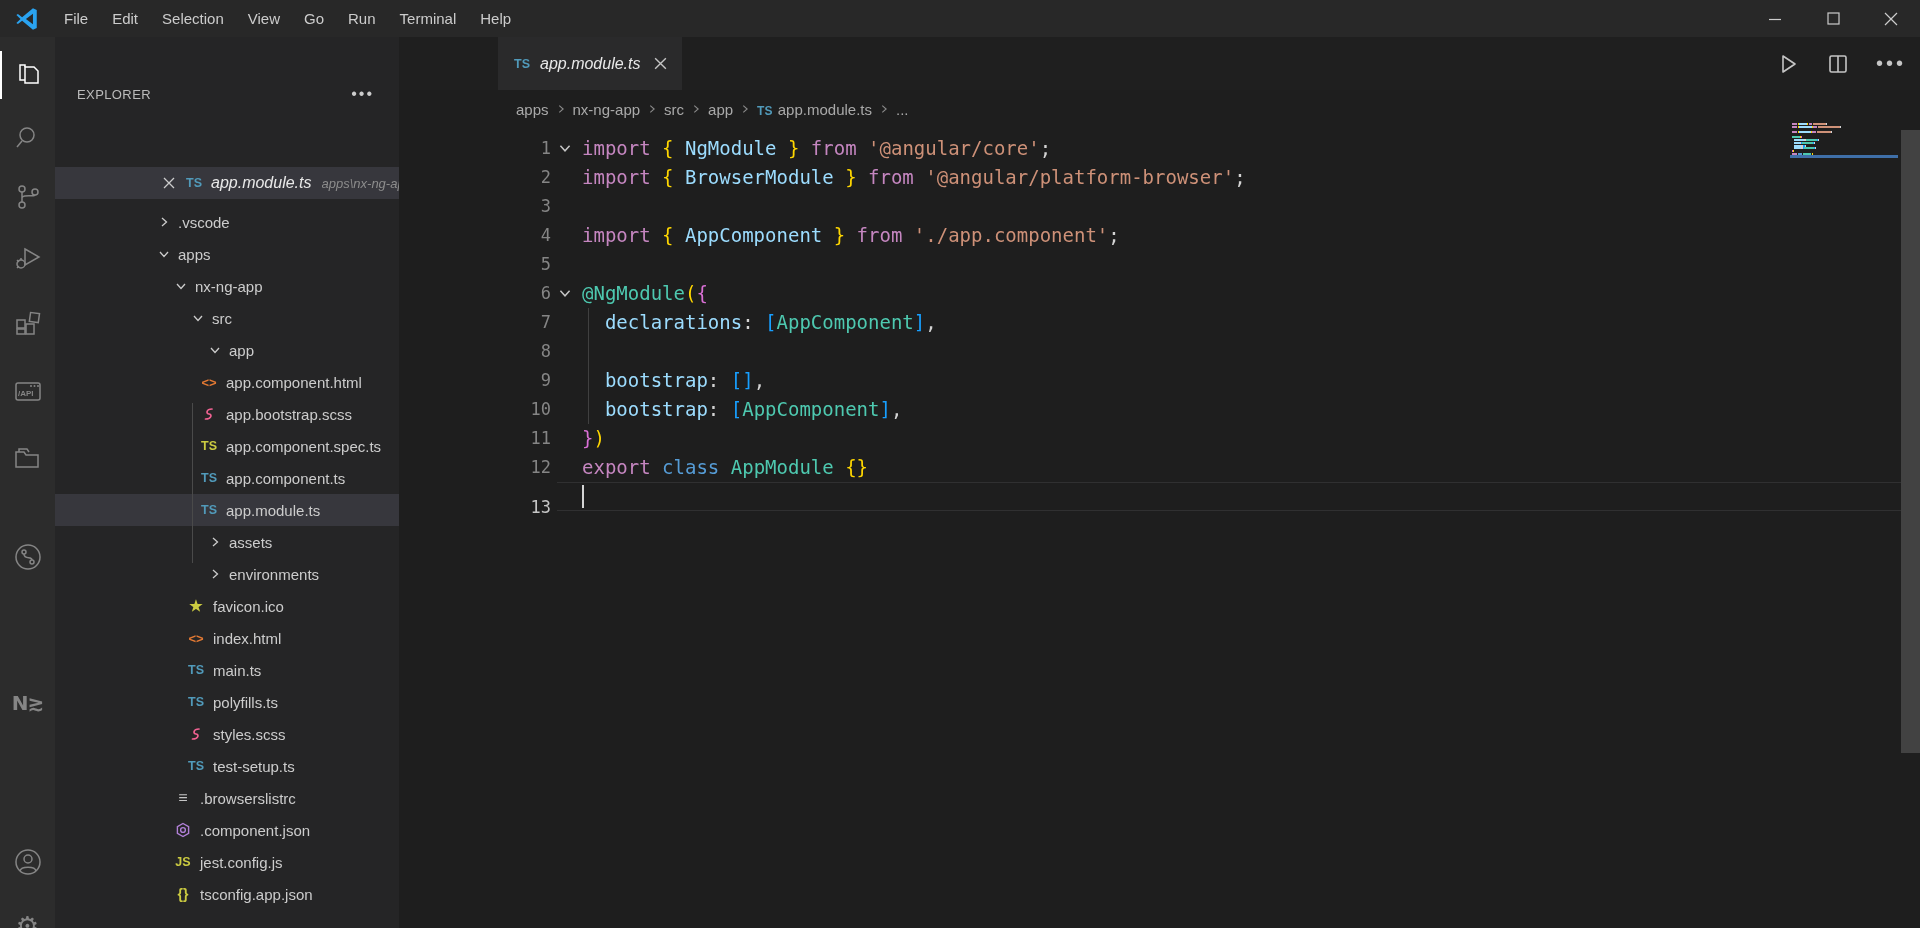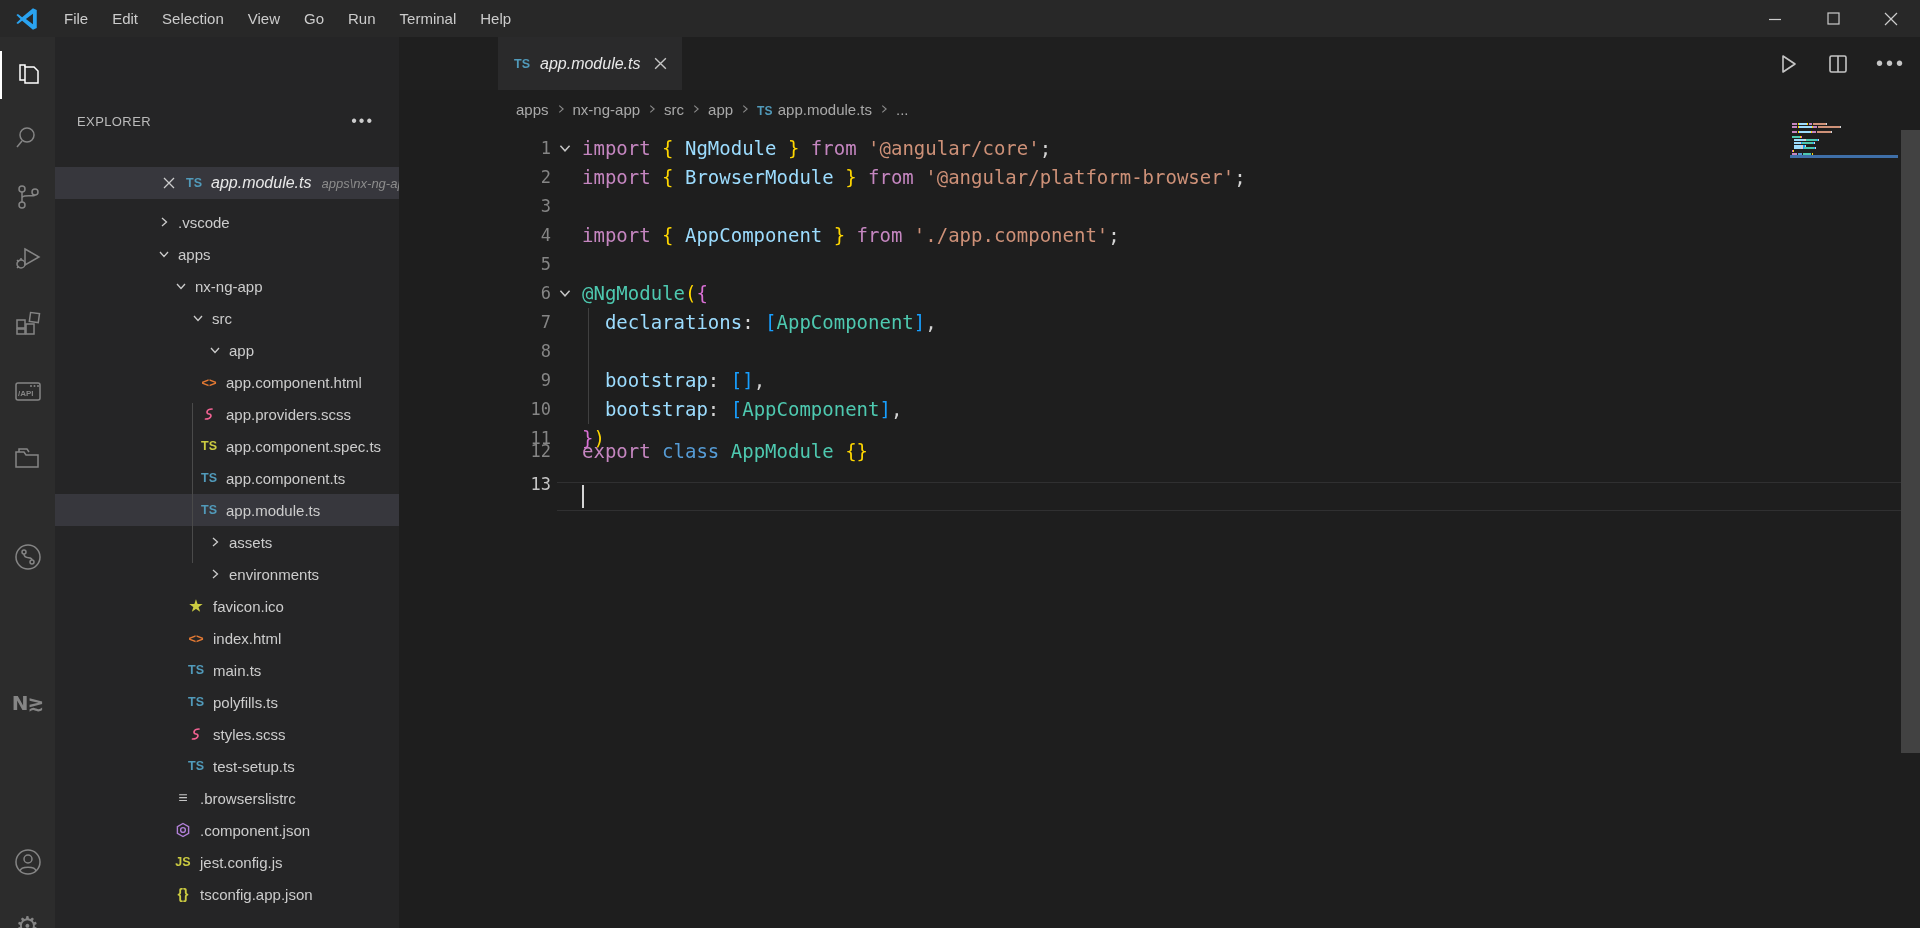--- a/index.html
+++ b/index.html
@@ -177,21 +177,21 @@
           <circle stroke="currentColor" stroke-width="1.5" fill="none" cx="15" cy="12" r="4"></circle>
           <path stroke="currentColor" stroke-width="1.5" fill="none" d="M7 24 c1-5 15-5 16 0"></path>
         </svg>
       </div>
       <div class="act-icon" style="top: 865px;">
         <span style="font-size:26px;color:#858585;">⚙</span>
       </div>
     </div>
 
   <div class="sidebar">
-    <div class="sb-row" style="top:68px;height:32px;padding-left:22px;">
+    <div class="sb-row" style="top:41px;height:32px;padding-left:22px;">
       <span class="sb-title">EXPLORER</span>
       <span class="sb-ellipsis">•••</span>
     </div>
     <div class="tree-row open-ed-row" style="top:130px;">
       <span style="width:107px;flex:0 0 auto;"></span>
       <span style="margin-right:8px;">
         <svg width="14" height="14" viewBox="0 0 14 14">
             <path d="M2 2 L12 12 M12 2 L2 12" stroke="#cccccc" stroke-width="1.3"></path>
           </svg>
       </span>
@@ -250,21 +250,21 @@
           <span class="file-ico ico-html">&lt;&gt;</span>
           <span>app.component.html</span>
         </div>
         <div class="tree-row" style="top: 361px;">
           <span style="width:144px;flex:0 0 auto;"></span>
           <span class="file-ico">
             <svg width="16" height="16" viewBox="0 0 16 16">
               <path d="M11 3 C5 3 5 8 8 8 C11 8 11 13 4.5 13" fill="none" stroke="#f06292" stroke-width="1.7" stroke-linecap="round"></path>
             </svg>
           </span>
-          <span>app.providers.scss</span>
+          <span>app.bootstrap.scss</span>
         </div>
         <div class="tree-row" style="top: 393px;">
           <span style="width:144px;flex:0 0 auto;"></span>
           <span class="file-ico ico-tsy">TS</span>
           <span>app.component.spec.ts</span>
         </div>
         <div class="tree-row" style="top: 425px;">
           <span style="width:144px;flex:0 0 auto;"></span>
           <span class="file-ico ico-ts">TS</span>
           <span>app.component.ts</span>
@@ -424,22 +424,22 @@
         <div class="code-row" style="top: 87px;"><span class="lnum">4</span><span class="ctext"><span style="color:#C586C0">import</span><span style="color:#D4D4D4"> </span><span style="color:#FFD700">{</span><span style="color:#9CDCFE"> AppComponent </span><span style="color:#FFD700">}</span><span style="color:#D4D4D4"> </span><span style="color:#C586C0">from</span><span style="color:#D4D4D4"> </span><span style="color:#CE9178">'./app.component'</span><span style="color:#D4D4D4">;</span></span></div>
         <div class="code-row" style="top: 116px;"><span class="lnum">5</span><span class="ctext"></span></div>
         <div class="code-row" style="top: 145px;"><span class="lnum">6</span><span class="fold"><svg width="16" height="16" viewBox="0 0 14 14">
               <path d="M3 5 L7 9.5 L11 5" fill="none" stroke="#c5c5c5" stroke-width="1.3"></path>
             </svg></span><span class="ctext"><span style="color:#4EC9B0">@NgModule</span><span style="color:#FFD700">(</span><span style="color:#DA70D6">{</span></span></div>
         <div class="code-row" style="top: 174px;"><span class="lnum">7</span><span class="ctext"><span style="color:#D4D4D4">  </span><span style="color:#9CDCFE">declarations</span><span style="color:#D4D4D4">: </span><span style="color:#179FFF">[</span><span style="color:#4EC9B0">AppComponent</span><span style="color:#179FFF">]</span><span style="color:#D4D4D4">,</span></span></div>
         <div class="code-row" style="top: 203px;"><span class="lnum">8</span></div>
         <div class="code-row" style="top: 232px;"><span class="lnum">9</span><span class="ctext"><span style="color:#D4D4D4">  </span><span style="color:#9CDCFE">bootstrap</span><span style="color:#D4D4D4">: </span><span style="color:#179FFF">[]</span><span style="color:#D4D4D4">,</span></span></div>
         <div class="code-row" style="top: 261px;"><span class="lnum">10</span><span class="ctext"><span style="color:#D4D4D4">  </span><span style="color:#9CDCFE">bootstrap</span><span style="color:#D4D4D4">: </span><span style="color:#179FFF">[</span><span style="color:#4EC9B0">AppComponent</span><span style="color:#179FFF">]</span><span style="color:#D4D4D4">,</span></span></div>
         <div class="code-row" style="top: 290px;"><span class="lnum">11</span><span class="ctext"><span style="color:#DA70D6">}</span><span style="color:#FFD700">)</span></span></div>
-        <div class="code-row" style="top: 303px;"><span class="lnum">12</span><span class="ctext"><span style="color:#C586C0">export</span><span style="color:#D4D4D4"> </span><span style="color:#569CD6">class</span><span style="color:#D4D4D4"> </span><span style="color:#4EC9B0">AppModule</span><span style="color:#D4D4D4"> </span><span style="color:#FFD700">{}</span></span></div>
-        <div class="code-row" style="top: 336px;"><span class="lnum cur">13</span><span class="ctext"></span></div>
+        <div class="code-row" style="top: 319px;"><span class="lnum">12</span><span class="ctext"><span style="color:#C586C0">export</span><span style="color:#D4D4D4"> </span><span style="color:#569CD6">class</span><span style="color:#D4D4D4"> </span><span style="color:#4EC9B0">AppModule</span><span style="color:#D4D4D4"> </span><span style="color:#FFD700">{}</span></span></div>
+        <div class="code-row" style="top: 359px;"><span class="lnum cur">13</span><span class="ctext"></span></div>
       </div>
     <div class="ind-guide" id="indguide" style="top: 271px; height: 116px;"></div>
     <div class="cursor" id="cursor" style="left: 183px; top: 448px;"></div>
     <div class="minimap" id="minimap">
         <div class="mm-line">
           <span class="mm-seg" style="left: 2px; width: 5.1px; background: rgb(197, 134, 192);"></span>
           <span class="mm-seg" style="left: 7.95px; width: 1px; background: rgb(255, 215, 0);"></span>
           <span class="mm-seg" style="left: 8.8px; width: 8.5px; background: rgb(156, 220, 254);"></span>
           <span class="mm-seg" style="left: 17.3px; width: 1px; background: rgb(255, 215, 0);"></span>
           <span class="mm-seg" style="left: 19px; width: 3.4px; background: rgb(197, 134, 192);"></span>

